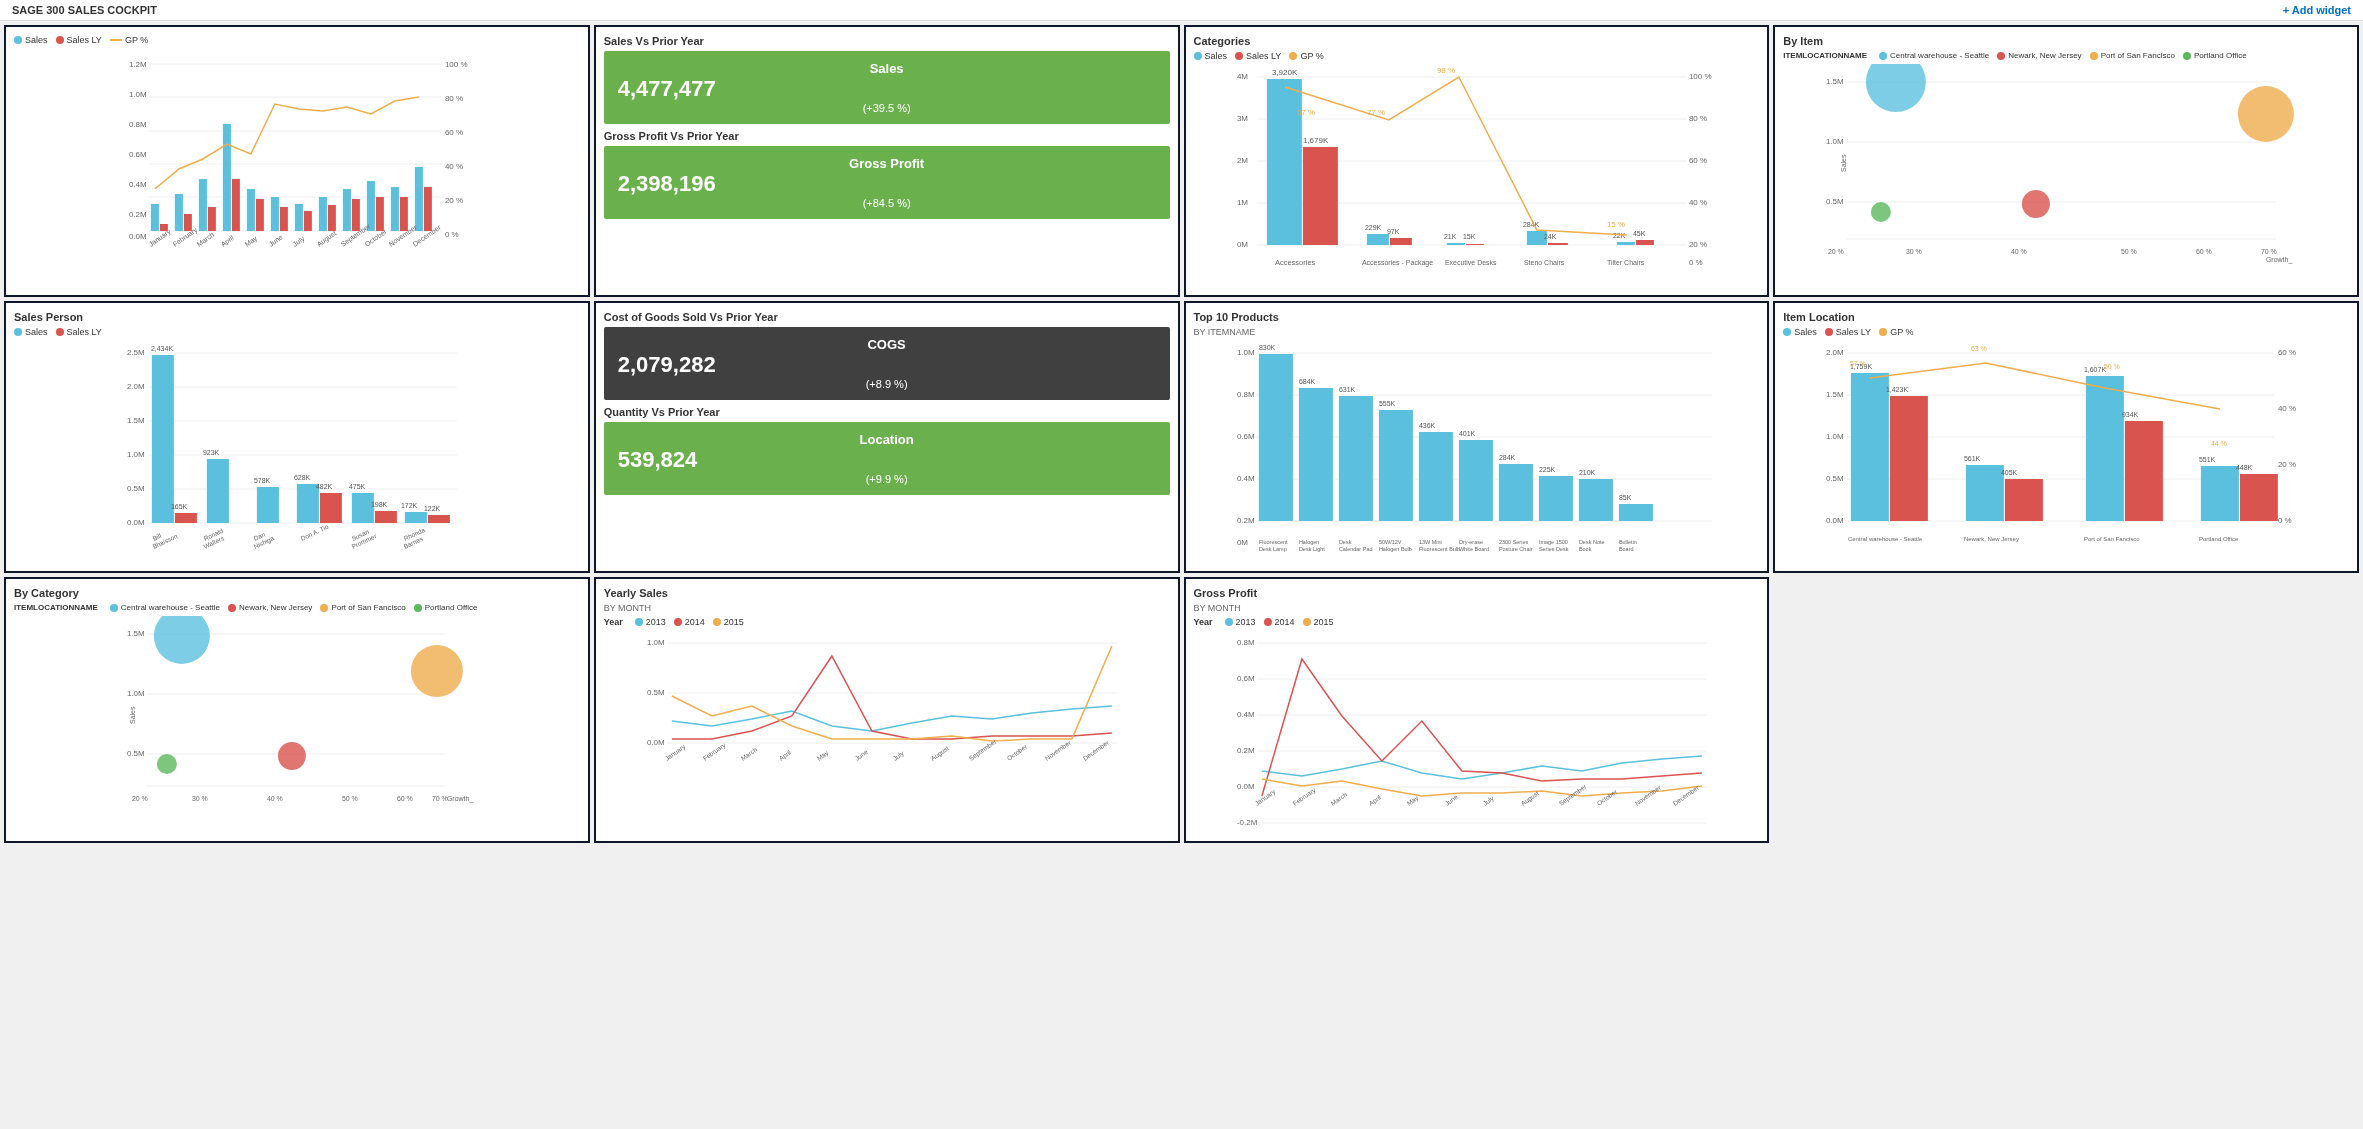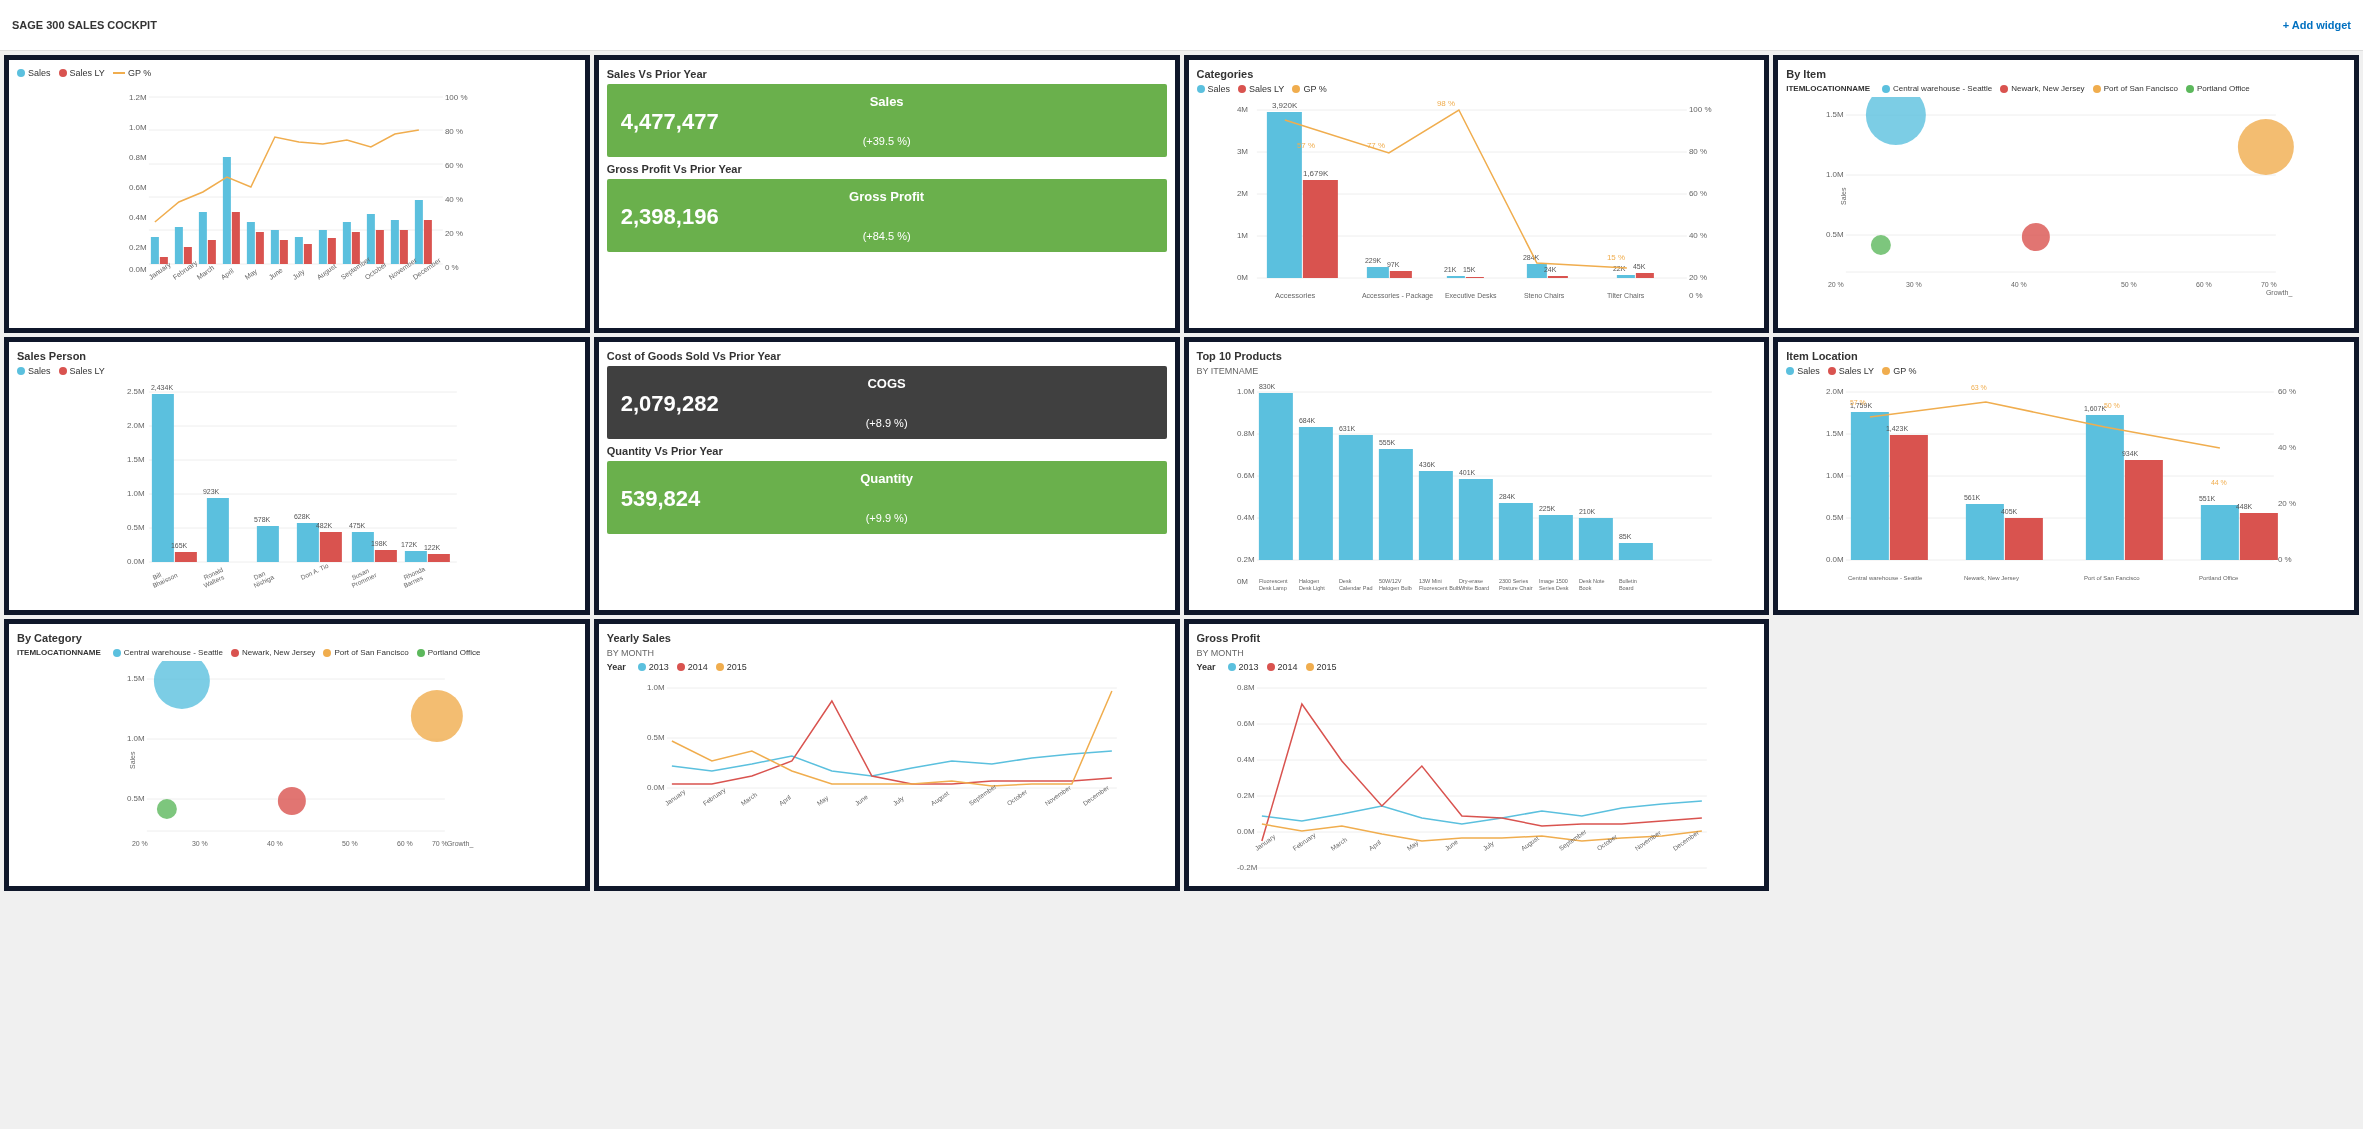--- a/index.html
+++ b/index.html
@@ -1,39 +1,39 @@
 <!DOCTYPE html>
 <html><head>
   <meta charset="utf-8">
   <style>
     * { margin: 0; padding: 0; box-sizing: border-box; }
     body { font-family: Arial, sans-serif; font-size: 11px; background: #f0f0f0; color: #333; }
     
     .top-bar {
       background: #fff;
-      padding: 19px 12px;
+      padding: 4px 12px;
       font-size: 11px;
       font-weight: bold;
       border-bottom: 1px solid #ddd;
       display: flex;
       justify-content: space-between;
       align-items: center;
     }
     
     .dashboard {
       display: grid;
       grid-template-columns: 1fr 1fr 1fr 1fr;
       grid-template-rows: auto auto auto;
       gap: 4px;
       padding: 4px;
     }
     
     .widget {
       background: #fff;
-      border: 5px solid #0f172a;
+      border: 2px solid #0f172a;
       padding: 8px;
       position: relative;
       overflow: hidden;
     }
     
     .widget-title {
       font-size: 11px;
       font-weight: bold;
       color: #333;
       margin-bottom: 4px;
@@ -424,21 +424,21 @@
 
   <div class="widget">
     <div class="widget-title">Cost of Goods Sold Vs Prior Year</div>
     <div class="kpi-card" style="background:#404040">
       <div class="kpi-label">COGS</div>
       <div class="kpi-value">2,079,282</div>
       <div class="kpi-change">(+8.9 %)</div>
     </div>
     <div class="widget-title">Quantity Vs Prior Year</div>
     <div class="kpi-card" style="background:#6ab04c">
-      <div class="kpi-label">Quantity</div>
+      <div class="kpi-label">Location</div>
       <div class="kpi-value">539,824</div>
       <div class="kpi-change">(+9.9 %)</div>
     </div>
   </div>
 
   <div class="widget">
     <div class="widget-title">Top 10 Products</div>
     <div class="widget-subtitle">BY ITEMNAME</div>
     <div class="chart-area">
       <svg width="100%" height="220" viewBox="0 0 480 220">

